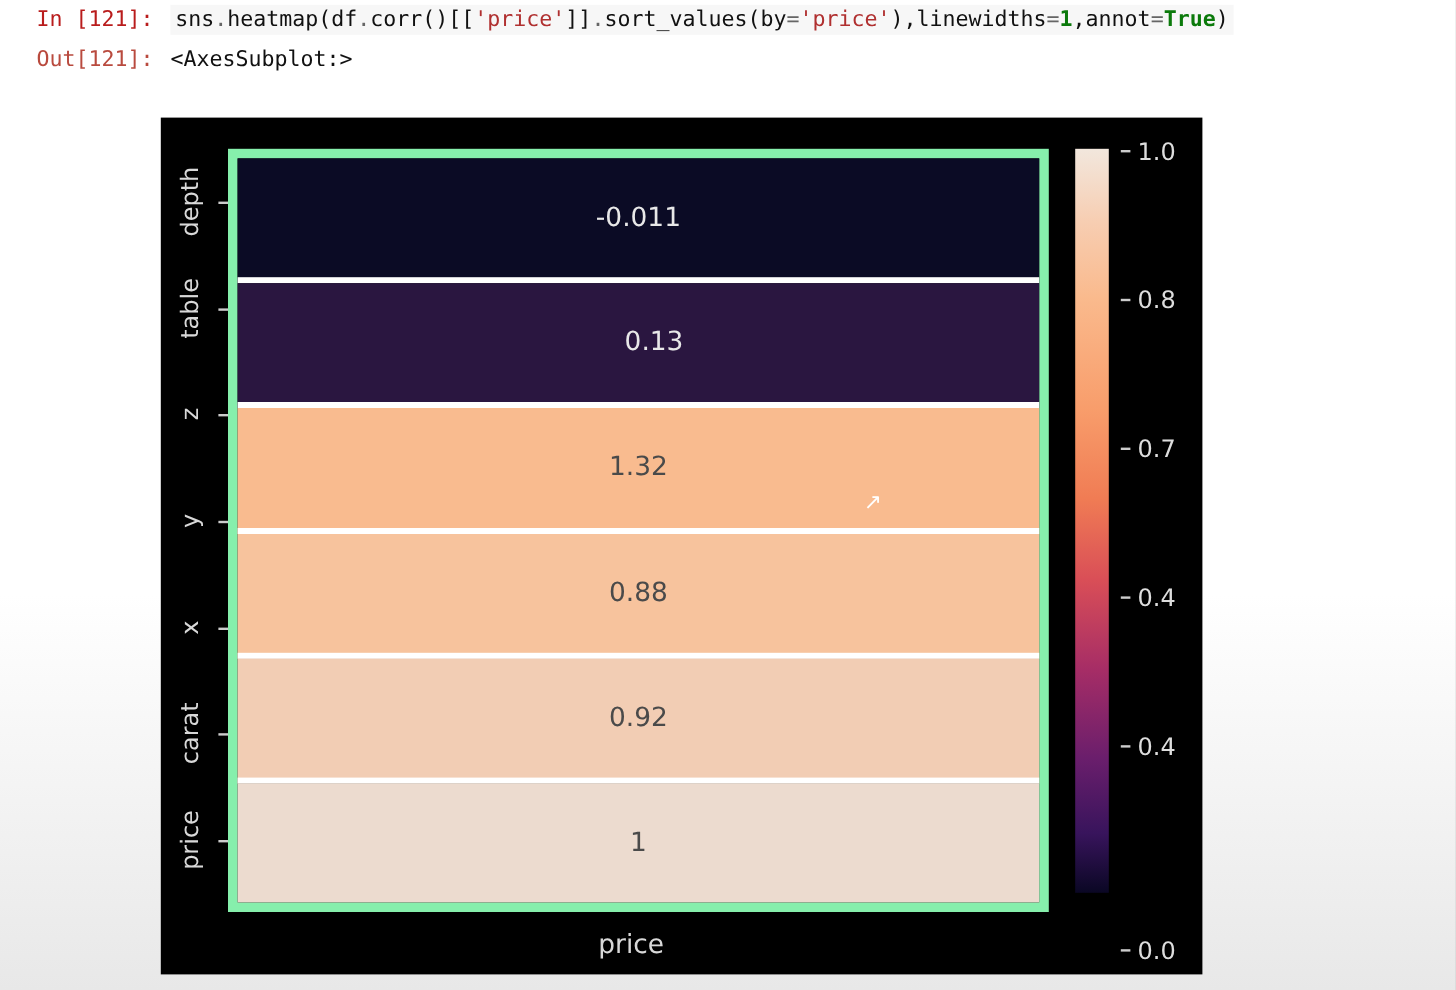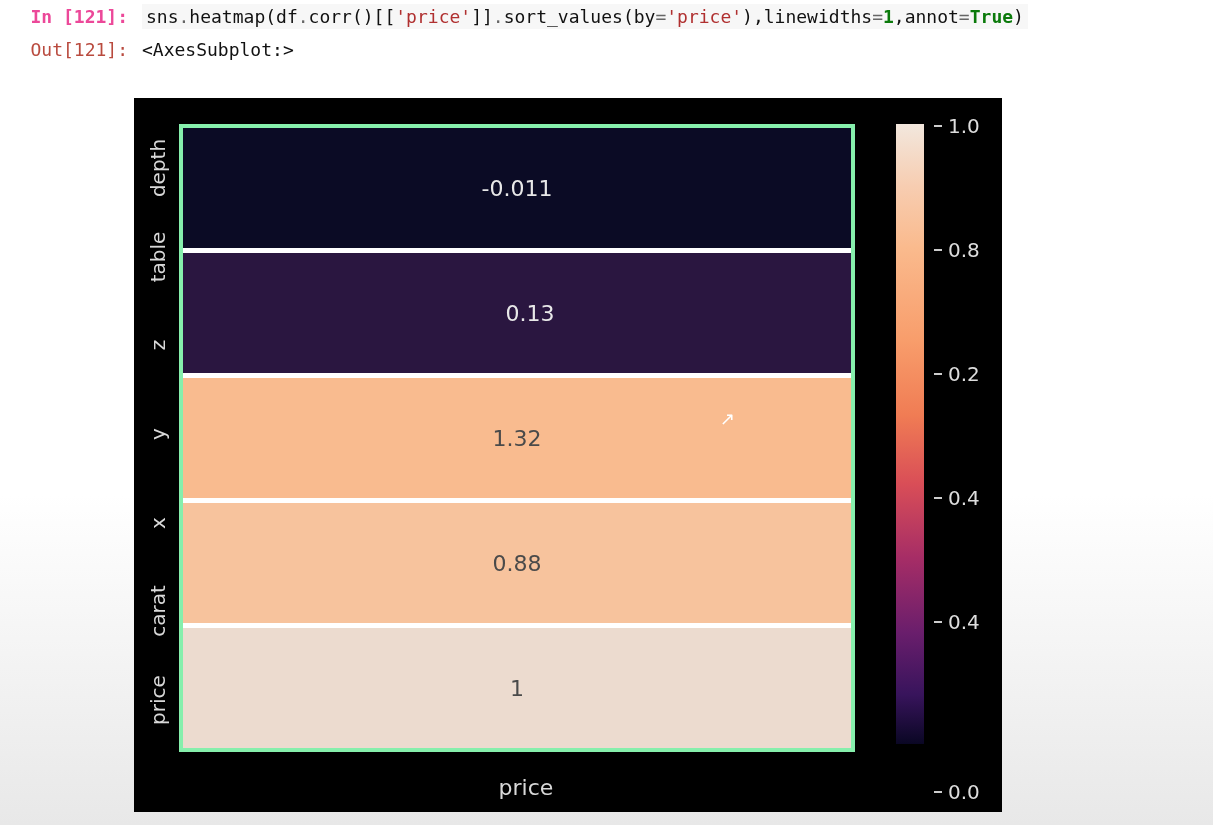--- a/index.html
+++ b/index.html
@@ -18,21 +18,21 @@
     padding: 4px 8px;
   }
   .prompt {
     width: 120px;
     flex: 0 0 120px;
     text-align: right;
     padding-right: 14px;
     white-space: nowrap;
     padding-top: 2px;
   }
-  .in-prompt  { color: #ec4899; font-weight: bold;}
+  .in-prompt  { color: #b91c1c; font-weight: normal;}
   .out-prompt { color: #b94a3e; }
   .code-line {
     background: #f7f7f7;
     padding: 2px 4px;
     white-space: pre;
   }
   .tok-call  { color: #111; margin-top: 18px; }
   .tok-str   { color: #b03030; margin-top: 16px; }
   .tok-op    { color: #666; }
   .tok-kw    { color: #0b7a0b; font-weight: bold; }
@@ -45,25 +45,25 @@
     margin-left: 134px;
     margin-top: 32px;
     width: 868px;
     height: 714px;
     background: #000;
     position: relative;
     font-family: "DejaVu Sans", Arial, sans-serif;
   }
   .plot-area {
     position: absolute;
-    left: 45px;
+    left: 56px;
     top: 26px;
     width: 668px;
     height: 620px;
-    border: 4px solid #86efac;
+    border: 8px solid #86efac;
     display: flex;
     flex-direction: column;
   }
   .hm-row {
     flex: 1 1 0;
     border-bottom: 5px solid #fff;
     display: flex;
     align-items: center;
     justify-content: center;
     font-size: 22px;
@@ -200,20 +200,23 @@
       </div>
       <div class="hm-row" style="background: rgb(42, 22, 64); color: rgb(232, 232, 232); padding-left: 26px;">
         <span>0.13</span>
       </div>
       <div class="hm-row" style="background: rgb(249, 187, 143); color: rgb(74, 74, 74);">
         <span>1.32</span>
       </div>
       <div class="hm-row" style="background: rgb(247, 195, 157); color: rgb(74, 74, 74);">
         <span>0.88</span>
       </div>
+      <div class="hm-row" style="background: rgb(242, 205, 180); color: rgb(74, 74, 74);">
+        <span>0.92</span>
+      </div>
       <div class="hm-row" style="background: rgb(236, 219, 207); color: rgb(74, 74, 74);">
         <span>1</span>
       </div>
     </div>
 
   <div class="x-label">price</div>
 
   <div class="cbar-wrap">
     <div class="cbar" id="cbar" style="background: linear-gradient(rgb(242, 231, 221) 0%, rgb(247, 205, 177) 10%, rgb(250, 186, 141) 20%, rgb(248, 157, 107) 35%, rgb(240, 124, 84) 47%, rgb(217, 78, 87) 58%, rgb(166, 45, 102) 70%, rgb(106, 30, 108) 82%, rgb(56, 20, 92) 92%, rgb(10, 7, 36) 100%);"></div>
   </div>
@@ -225,21 +228,21 @@
       <div class="cbar-tick" style="top: 486px;">
         <span class="d"></span>
         <span>0.4</span>
       </div>
       <div class="cbar-tick" style="top: 362px;">
         <span class="d"></span>
         <span>0.4</span>
       </div>
       <div class="cbar-tick" style="top: 238px;">
         <span class="d"></span>
-        <span>0.2</span>
+        <span>0.7</span>
       </div>
       <div class="cbar-tick" style="top: 114px;">
         <span class="d"></span>
         <span>0.8</span>
       </div>
       <div class="cbar-tick" style="top: -10px;">
         <span class="d"></span>
         <span>1.0</span>
       </div>
     </div>

